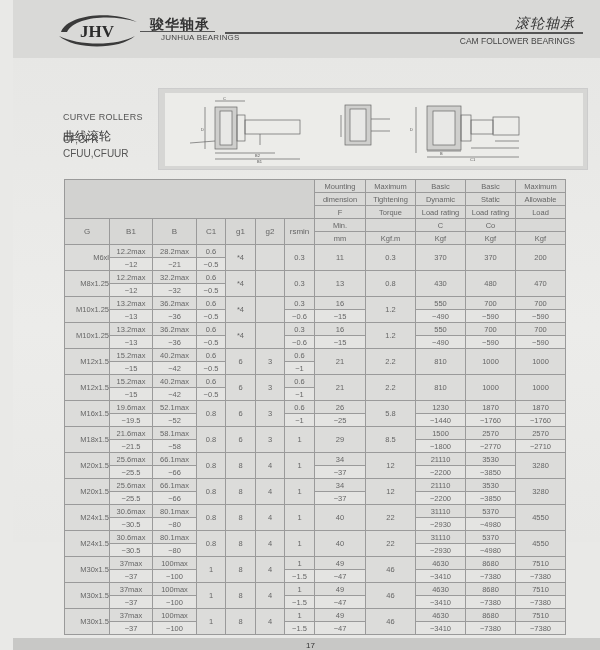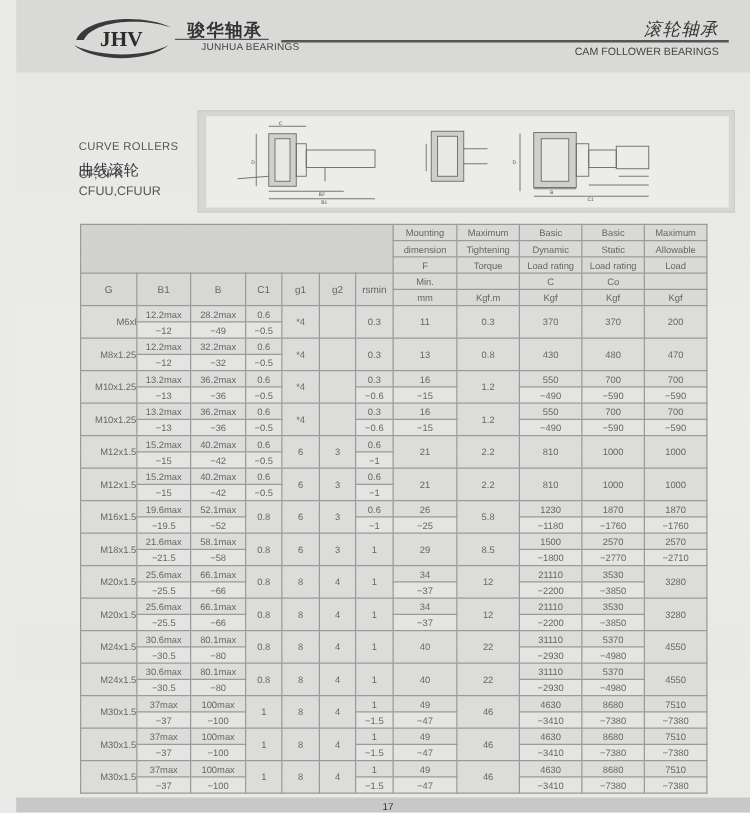--- a/index.html
+++ b/index.html
@@ -198,21 +198,21 @@
           <td rowspan="2"></td>
           <td rowspan="2">0.3</td>
           <td rowspan="2">11</td>
           <td rowspan="2">0.3</td>
           <td rowspan="2">370</td>
           <td rowspan="2">370</td>
           <td rowspan="2">200</td>
         </tr>
         <tr>
           <td class="lite">−12</td>
-          <td class="lite">−49</td>
+          <td class="lite">−21</td>
           <td class="lite">−0.5</td>
         </tr>
         <tr>
           <td rowspan="2" class="g">M8x1.25</td>
           <td>12.2max</td>
           <td>32.2max</td>
           <td>0.6</td>
           <td rowspan="2">*4</td>
           <td rowspan="2"></td>
           <td rowspan="2">0.3</td>
@@ -327,21 +327,21 @@
           <td rowspan="2">5.8</td>
           <td>1230</td>
           <td>1870</td>
           <td>1870</td>
         </tr>
         <tr>
           <td class="lite">−19.5</td>
           <td class="lite">−52</td>
           <td class="lite">−1</td>
           <td class="lite">−25</td>
-          <td class="lite">−1180</td>
+          <td class="lite">−1440</td>
           <td class="lite">−1760</td>
           <td class="lite">−1760</td>
         </tr>
         <tr>
           <td rowspan="2" class="g">M18x1.5</td>
           <td>21.6max</td>
           <td>58.1max</td>
           <td rowspan="2">0.8</td>
           <td rowspan="2">6</td>
           <td rowspan="2">3</td>

